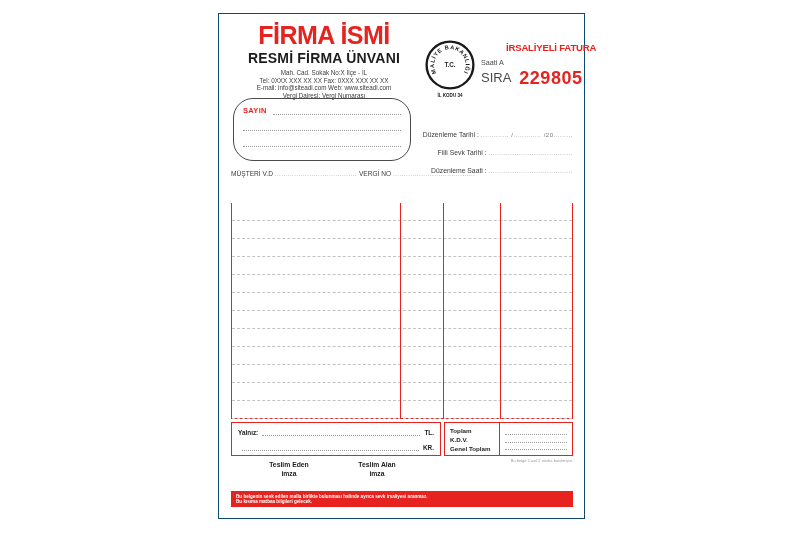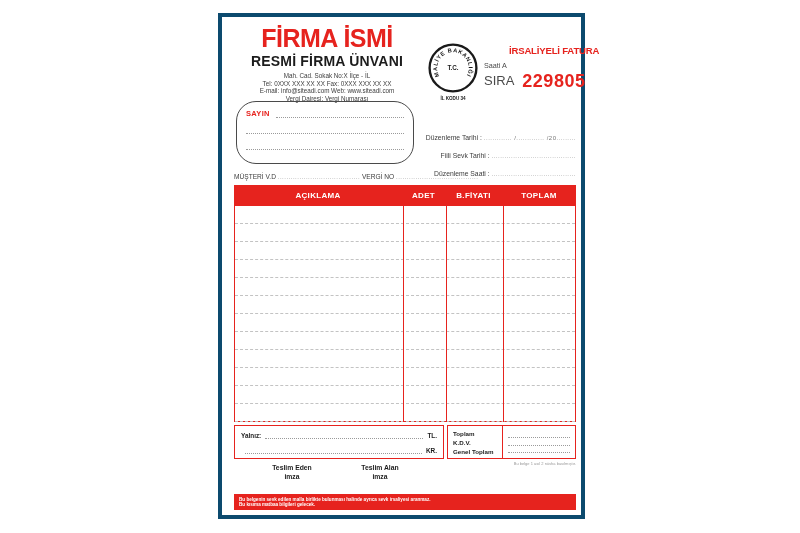--- a/index.html
+++ b/index.html
@@ -4,21 +4,21 @@
 <style>
   :root { --accent: #e6231e; }
   * { margin: 0; padding: 0; box-sizing: border-box; }
   html, body { width: 800px; height: 533px; background: #ffffff; overflow: hidden; }
   body { font-family: "Liberation Sans", sans-serif; color: #222; }
 
   .canvas { position: relative; width: 800px; height: 533px; background: #ffffff; }
 
   .page {
     position: absolute; left: 218px; top: 13px; width: 367px; height: 506px;
-    background: #ffffff; border: 4px solid #0c4a6e;
+    background: #ffffff; border: 1px solid #0c4a6e;
   }
   .abs { position: absolute; }
 
   
   .company-block { left: 5px; top: 8px; width: 200px; text-align: center; }
   .company-name { color: var(--accent); font-weight: bold; font-size: 25px; letter-spacing: -0.5px; line-height: 26px; }
   .company-subtitle { color: #1c1c1c; font-weight: bold; font-size: 14px; letter-spacing: 0.2px; margin-top: 2px; }
   .address { margin-top: 3px; font-size: 6.3px; line-height: 7.6px; color: #3c3c3c; }
 
   .stamp { left: 204px; top: 24px; width: 54px; height: 54px; }
@@ -163,26 +163,20 @@
       </div>
     </div>
 
     <div class="abs customer-tax-line">
       <span>MÜŞTERİ V.D</span>
       <span class="dots">......................................</span>
       <span>VERGİ NO</span>
       <span class="dots">......................................</span>
     </div>
 
-    <div class="abs table-header">
-      <div class="th th-1">AÇIKLAMA</div>
-      <div class="th th-2">ADET</div>
-      <div class="th th-3">B.FİYATI</div>
-      <div class="th th-4">TOPLAM</div>
-    </div>
 
     <div class="abs table-body">
       <div class="trow"></div>
       <div class="trow"></div>
       <div class="trow"></div>
       <div class="trow"></div>
       <div class="trow"></div>
       <div class="trow"></div>
       <div class="trow"></div>
       <div class="trow"></div>

